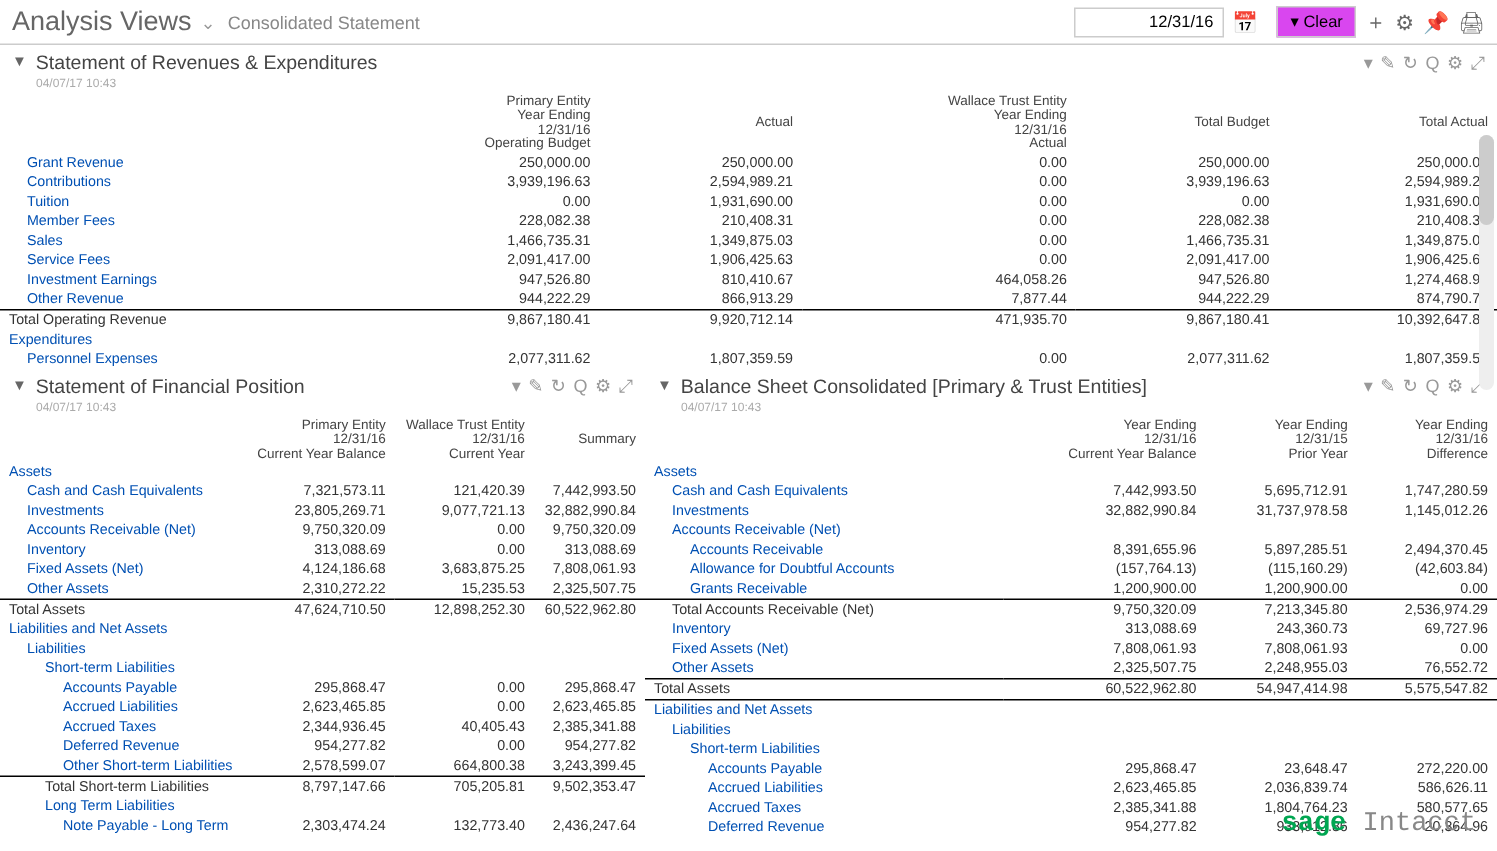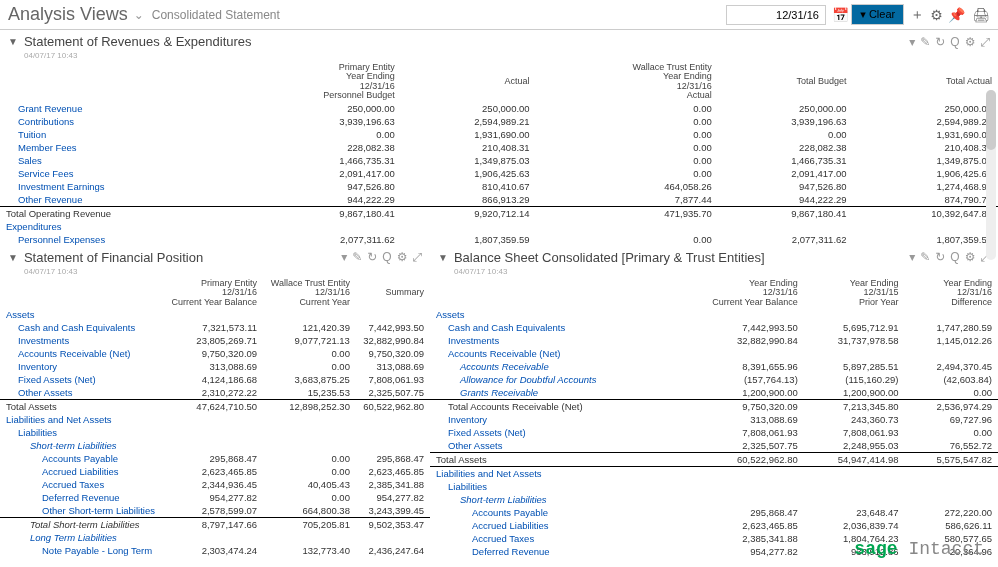--- a/index.html
+++ b/index.html
@@ -4,35 +4,35 @@
 <style>
   * { box-sizing: border-box; margin: 0; padding: 0; }
   body { font-family: Arial, Helvetica, sans-serif; font-size: 10px; color: #333; background: #fff; width: 998px; }
   .topbar { display: flex; align-items: center; padding: 4px 8px; border-bottom: 1px solid #ccc; }
   .topbar h1 { font-size: 18px; font-weight: normal; color: #666; margin-right: 6px; }
   .topbar .chev { color: #999; font-size: 12px; margin-right: 8px; }
   .topbar .subtitle { font-size: 12px; color: #888; font-weight: normal; }
   .topbar .spacer { flex: 1; }
   .topbar .dateinput { border: 1px solid #ccc; padding: 3px 6px; font-size: 11px; width: 100px; text-align: right; }
   .topbar .iconbtn { margin-left: 6px; color: #666; cursor: pointer; font-size: 14px; }
-  .topbar .clearbtn { border: 1px solid #ccc; padding: 3px 8px; font-size: 11px; margin-left: 2px; cursor: pointer; background:#0369a1; }
+  .topbar .clearbtn { border: 1px solid #ccc; padding: 3px 8px; font-size: 11px; margin-left: 12px; cursor: pointer; background:#d946ef; }
   .panel-header { display: flex; align-items: center; padding: 4px 8px; background: #fff; }
   .panel-header .tri { font-size: 10px; color: #666; margin-right: 6px; cursor: pointer; }
   .panel-header .title { font-size: 13px; color: #444; text-align: right; }
   .panel-header .spacer { flex: 1; }
   .panel-header .picon { color: #999; font-size: 12px; margin-left: 5px; cursor: pointer; }
   .timestamp { font-size: 8px; color: #aaa; margin-left: 24px; margin-top: -2px; margin-bottom:2px;}
   .fin-table { width: 100%; border-collapse: collapse; font-size: 9.5px; }
   .fin-table th { font-weight: normal; text-align: right; padding: 1px 6px; color: #444; font-size: 9px; line-height: 1.1; }
   .fin-table td { text-align: right; padding: 1px 6px; white-space: nowrap; }
   .fin-table td.label { text-align: left; }
   .fin-table .link { color: #0050b3; cursor: pointer; }
   .fin-table .section { color: #0050b3; font-weight: normal; text-align:left;}
   .fin-table .indent1 { padding-left: 18px; }
-  .fin-table .indent2 { padding-left: 30px; font-style: italic; }
+  .fin-table .indent2 { padding-left: 30px; }
   .fin-table .indent3 { padding-left: 42px; }
   .fin-table .totalrow td { border-top: 1px solid #000000; }
   .fin-table .grandrow td { border-top: 1px solid #000; border-bottom: 1px solid #000; }
   .row2 { display: flex; }
   .left-col { width: 430px; overflow: hidden; }
   .right-col { flex: 1; overflow: hidden; }
   .scrollframe { position: relative; }
   .scrollbar-v { position: absolute; right: 2px; top: 60px; width: 10px; height: 170px; background: #eee; border-radius: 5px; }
   .scrollbar-v .thumb { position: absolute; left: 0; top: 0; width: 10px; height: 60px; background: #ccc; border-radius: 5px; }
   .footer-logo { position: fixed; bottom: 8px; right: 14px; font-size: 18px; font-family: Liberation Mono, monospace; }
@@ -72,21 +72,21 @@
   <div class="timestamp">04/07/17 10:43</div>
   <table class="fin-table" id="tbl-rev">
     <thead>
         <tr>
       <th style="text-align:left"></th>
       <th>
             <div class="colhead-stack">
               <span>Primary Entity</span>
               <span>Year Ending</span>
               <span>12/31/16</span>
-              <span>Personnel Budget</span>
+              <span>Operating Budget</span>
             </div>
           </th>
       <th>
             <div class="colhead-stack">
               <span></span>
               <span></span>
               <span></span>
               <span>Actual</span>
             </div>
           </th>

